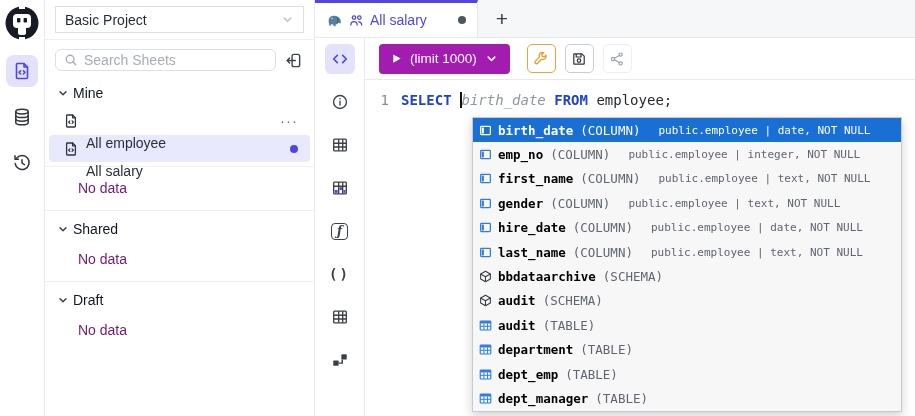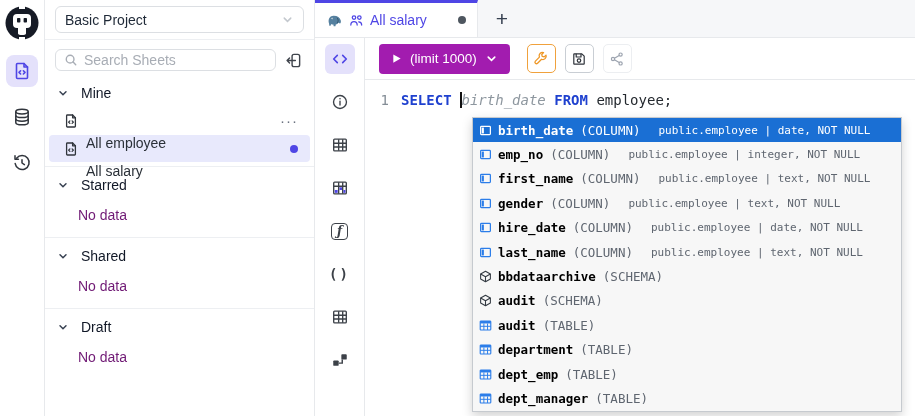--- a/index.html
+++ b/index.html
@@ -10,30 +10,30 @@
 
   
   .rail { width:45px; border-right:1px solid #e7e9ec; display:flex; flex-direction:column; align-items:center; flex:none; }
   .logo { width:36px; height:36px; margin-top:5px; cursor:pointer; }
   .rail-btn { width:32px; height:32px; margin-top:14px; border-radius:8px; display:flex; align-items:center; justify-content:center; color:#30353c; cursor:pointer; }
   .rail-btn.active { background:#e4e1fb; color:#4f46e5; }
 
   
   .sidebar { width:270px; border-right:1px solid #e7e9ec; display:flex; flex-direction:column; flex:none; font-size:14px; }
   .project-row { height:40px; border-bottom:1px solid #edeff2; display:flex; align-items:center; padding:0 10px; }
-  .select { flex:1; height:27px; border:1px solid #dcdfe3; border-radius:6px; background:#fff; display:flex; align-items:center;
+  .select { flex:1; height:27px; border:1px solid #dcdfe3; border-radius:0; background:#fff; display:flex; align-items:center;
             padding:0 9px; color:#1f2937; cursor:pointer; }
   .select .sel-label { flex:1; }
   .search-row { display:flex; align-items:center; gap:7px; padding:9px 10px 4px 10px; }
   .search-box { flex:1; height:22px; border:1px solid #dcdfe3; border-radius:6px; display:flex; align-items:center; padding:0 8px; gap:6px; background:#fff; }
   .search-box input { border:0; outline:0; flex:1; min-width:0; font-size:14px; color:#1f2937; font-family:"Liberation Sans",sans-serif; background:transparent; }
   .search-box input::placeholder { color:#a8adb5; }
   .icon-ghost { background:none; border:0; color:#40454d; cursor:pointer; padding:2px; }
   .tree { flex:1; overflow:hidden; padding-top:4px; }
-  .sec-head { height:27px; display:flex; align-items:center; gap:12px; padding:0 12px; font-weight:500; color:#111827; cursor:pointer; }
+  .sec-head { height:27px; display:flex; align-items:center; gap:4px; padding:0 12px; font-weight:500; color:#111827; cursor:pointer; }
   .tree-item { height:27px; display:flex; align-items:center; gap:7px; padding:0 12px 0 14px; margin:1px 4px; border-radius:4px; color:#2a3038; cursor:pointer; }
   .tree-item.selected { background:#e8e9fc; }
   .tree-item .ti-label { flex:1;margin-top:44px; }
   .more { color:#6b7280; font-size:15px; letter-spacing:1px; line-height:10px; cursor:pointer; }
   .dot-ind { width:8px; height:8px; border-radius:50%; background:#4f46e5; }
   .empty { color:#701a75; padding:9px 12px 10px 33px; }
   .divider { border-top:1px solid #edeff2; margin-top:4px; padding-top:4px; }
   .chev { color:#374151; }
 
   
@@ -192,28 +192,20 @@
             <path d="M12 2.5H5.5a1 1 0 0 0-1 1v13a1 1 0 0 0 1 1h9a1 1 0 0 0 1-1V6z"></path>
               <path d="M12 2.5V6h3.5"></path>
             <path d="M8.6 9.8 7 11.4l1.6 1.6M11.4 9.8l1.6 1.6-1.6 1.6"></path>
           </svg>
         </span>
         <span class="ti-label">All salary</span>
         <span class="dot-ind"></span>
       </div>
 
       <div class="divider"></div>
-      <div class="sec-head">
-        <span class="chev">
-          <svg viewBox="0 0 14 14" width="12" height="12" fill="none" stroke="currentColor" stroke-width="1.7" stroke-linecap="round">
-              <path d="M3.5 5.5 7 9l3.5-3.5"></path>
-            </svg>
-        </span>
-        <span>Starred</span>
-      </div>
       <div class="empty">No data</div>
 
       <div class="divider"></div>
       <div class="sec-head">
         <span class="chev">
           <svg viewBox="0 0 14 14" width="12" height="12" fill="none" stroke="currentColor" stroke-width="1.7" stroke-linecap="round">
               <path d="M3.5 5.5 7 9l3.5-3.5"></path>
             </svg>
         </span>
         <span>Shared</span>

